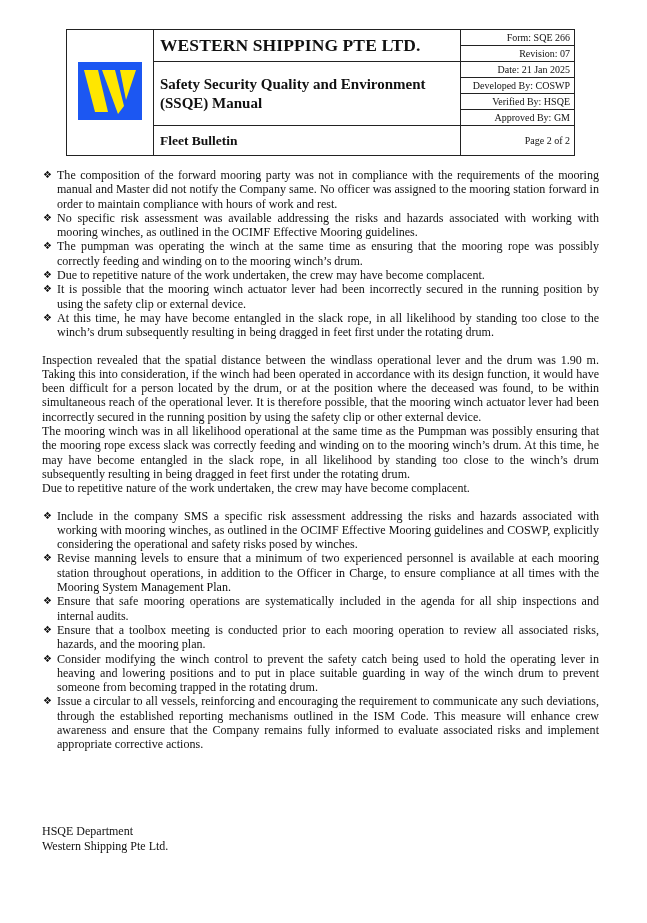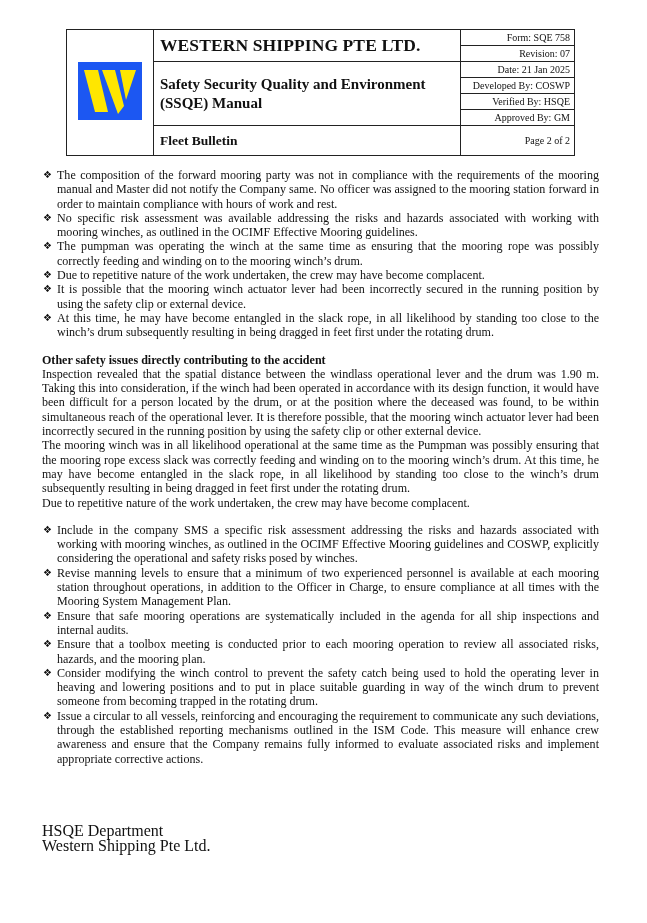--- a/index.html
+++ b/index.html
@@ -15,39 +15,39 @@
   .manual { font-weight: bold; font-size: 15px; line-height: 19px; padding-left: 6px !important; }
   .fleet { font-weight: bold; font-size: 13.5px; padding-left: 6px !important; }
   .meta { width: 109px; text-align: right; font-size: 10px; padding-right: 4px !important; height: 15px; }
   .content { position: absolute; left: 42px; top: 168px; width: 557px; font-size: 12.05px; line-height: 14.3px; }
   .h { font-weight: bold; margin: 0; }
   ul { list-style: none; margin: 0; padding: 0; }
   li { position: relative; padding-left: 15px; text-align: justify; }
   li .b { position: absolute; left: 1px; top: 0; font-size: 10px; }
   p { margin: 0; text-align: justify; }
   .gap { height: 13px; }
-  .sig { position: absolute; left: 42px; top: 824px; font-size: 16px; line-height: 14.5px; }
+  .sig { position: absolute; left: 42px; top: 824px; font-size: 12px; line-height: 14.5px; }
 </style>
 </head>
 <body>
 
 <table class="hdr">
   <tbody>
       <tr>
     <td class="logo-cell" rowspan="7">
       <span class="logo">
         <svg width="64" height="58" viewBox="0 0 64 58">
           <polygon points="6,8 20,8 30,50 17,50" fill="#ffe600"></polygon>
           <polygon points="24,8 37,8 46,44 40,52" fill="#ffe600"></polygon>
           <polygon points="42,8 58,8 48,38" fill="#ffe600"></polygon>
         </svg>
       </span>
     </td>
     <td class="company" rowspan="2">WESTERN SHIPPING PTE LTD.</td>
-    <td class="meta">Form: SQE 758</td>
+    <td class="meta">Form: SQE 266</td>
   </tr>
   <tr>
     <td class="meta">Revision: 07</td>
   </tr>
   <tr>
     <td class="manual" rowspan="4">Safety Security Quality and Environment (SSQE) Manual</td>
     <td class="meta">Date: 21 Jan 2025</td>
   </tr>
   <tr>
     <td class="meta">Developed By: COSWP</td>
@@ -69,21 +69,20 @@
   <ul>
     <li><span class="b">❖</span><span>The composition of the forward mooring party was not in compliance with the requirements of the mooring manual and Master did not notify the Company same. No officer was assigned to the mooring station forward in order to maintain compliance with hours of work and rest.</span></li>
     <li><span class="b">❖</span><span>No specific risk assessment was available addressing the risks and hazards associated with working with mooring winches, as outlined in the OCIMF Effective Mooring guidelines.</span></li>
     <li><span class="b">❖</span><span>The pumpman was operating the winch at the same time as ensuring that the mooring rope was possibly correctly feeding and winding on to the mooring winch’s drum.</span></li>
     <li><span class="b">❖</span><span>Due to repetitive nature of the work undertaken, the crew may have become complacent.</span></li>
     <li><span class="b">❖</span><span>It is possible that the mooring winch actuator lever had been incorrectly secured in the running position by using the safety clip or external device.</span></li>
     <li><span class="b">❖</span><span>At this time, he may have become entangled in the slack rope, in all likelihood by standing too close to the winch’s drum subsequently resulting in being dragged in feet first under the rotating drum.</span></li>
   </ul>
 
   <div class="gap"></div>
-  <p class="h">Other safety issues directly contributing to the accident</p>
   <p>Inspection revealed that the spatial distance between the windlass operational lever and the drum was 1.90 m. Taking this into consideration, if the winch had been operated in accordance with its design function, it would have been difficult for a person located by the drum, or at the position where the deceased was found, to be within simultaneous reach of the operational lever. It is therefore possible, that the mooring winch actuator lever had been incorrectly secured in the running position by using the safety clip or other external device.</p>
   <p>The mooring winch was in all likelihood operational at the same time as the Pumpman was possibly ensuring that the mooring rope excess slack was correctly feeding and winding on to the mooring winch’s drum. At this time, he may have become entangled in the slack rope, in all likelihood by standing too close to the winch’s drum subsequently resulting in being dragged in feet first under the rotating drum.</p>
   <p>Due to repetitive nature of the work undertaken, the crew may have become complacent.</p>
 
   <div class="gap"></div>
   <ul>
     <li><span class="b">❖</span><span>Include in the company SMS a specific risk assessment addressing the risks and hazards associated with working with mooring winches, as outlined in the OCIMF Effective Mooring guidelines and COSWP, explicitly considering the operational and safety risks posed by winches.</span></li>
     <li><span class="b">❖</span><span>Revise manning levels to ensure that a minimum of two experienced personnel is available at each mooring station throughout operations, in addition to the Officer in Charge, to ensure compliance at all times with the Mooring System Management Plan.</span></li>
     <li><span class="b">❖</span><span>Ensure that safe mooring operations are systematically included in the agenda for all ship inspections and internal audits.</span></li>
     <li><span class="b">❖</span><span>Ensure that a toolbox meeting is conducted prior to each mooring operation to review all associated risks, hazards, and the mooring plan.</span></li>

